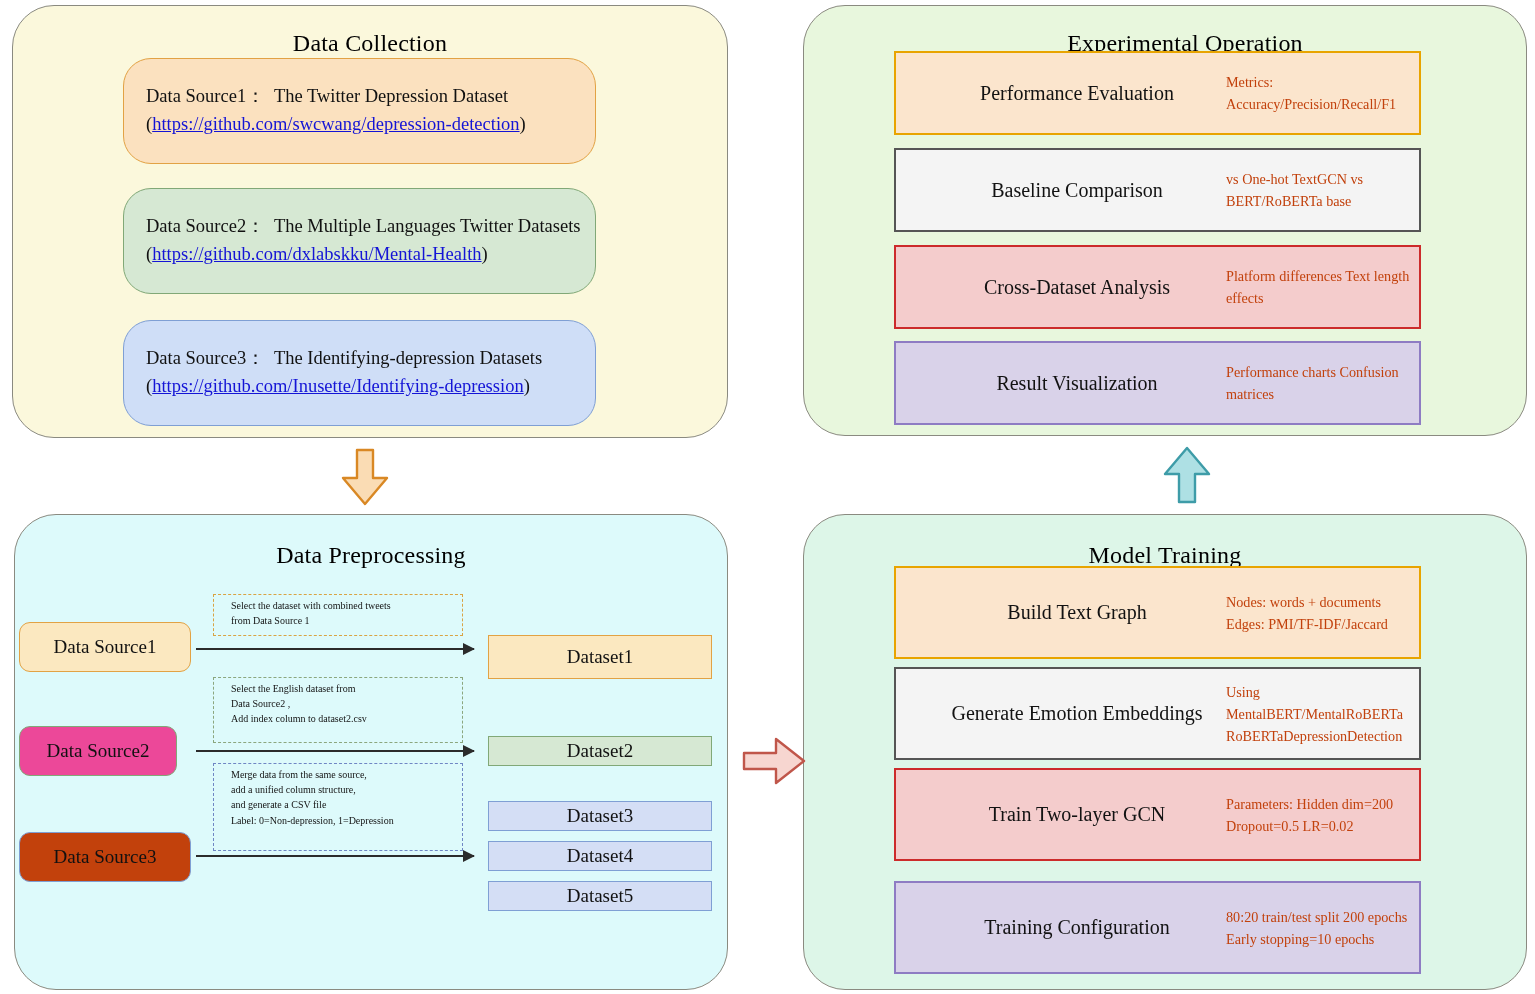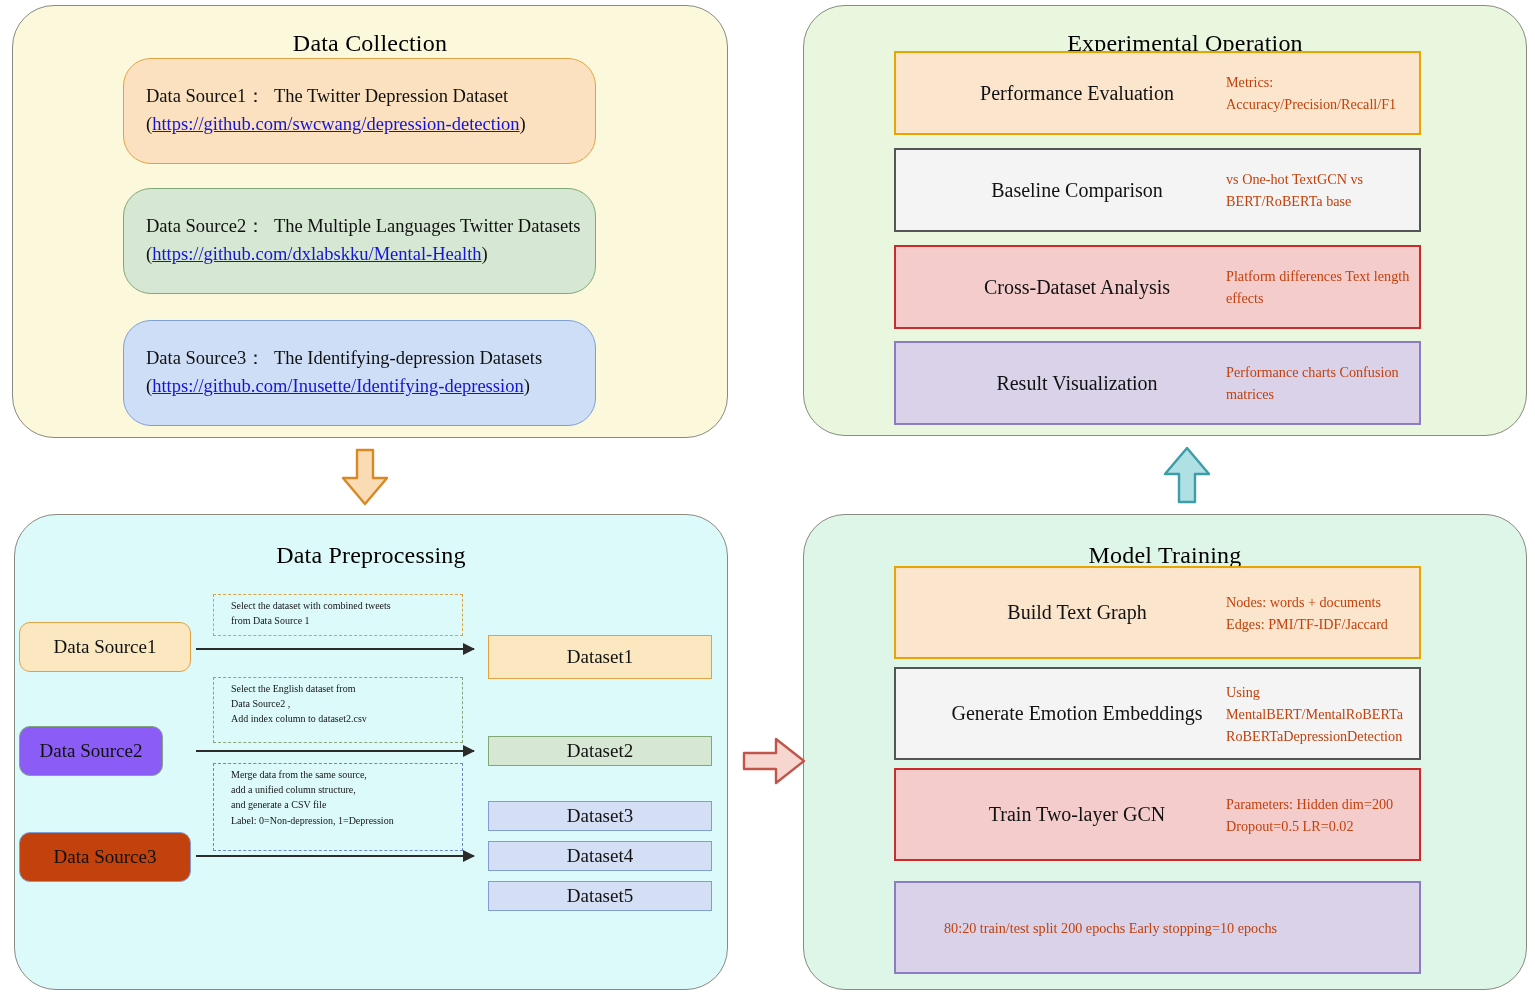--- a/index.html
+++ b/index.html
@@ -107,21 +107,21 @@
     box-sizing: border-box;
     border-radius: 11px;
     display: flex;
     align-items: center;
     justify-content: center;
     font-size: 19px;
     border-width: 1.6px;
     border-style: solid;
   }
   #ds-box-0 { left: 19px; top: 622px; width: 172px; height: 50px; background: #FBE8C0; border-color: #E2A244; }
-  #ds-box-1 { left: 19px; top: 726px; width: 144px; height: 50px; background: #8b5cf6; border-color: #81A877; }
+  #ds-box-1 { left: 19px; top: 726px; width: 158px; height: 50px; background: #ec4899; border-color: #81A877; }
   #ds-box-2 { left: 19px; top: 832px; width: 172px; height: 50px; background: #c2410c; border-color: #7F9FD4; }
 
   .dataset-box {
     position: absolute;
     box-sizing: border-box;
     display: flex;
     align-items: center;
     justify-content: center;
     font-size: 19px;
     border-width: 1.6px;
@@ -270,20 +270,21 @@
 RoBERTaDepressionDetection</div>
 </div>
 <div class="stage-row stage-red" id="mt-row-2">
   <div class="stage-label">Train Two-layer GCN</div>
   <div class="stage-detail">Parameters:
 Hidden dim=200
 Dropout=0.5
 LR=0.02</div>
 </div>
 <div class="stage-row stage-purple" id="mt-row-3">
+  <div class="stage-label">Training Configuration</div>
   <div class="stage-detail">80:20 train/test split
 200 epochs
 Early stopping=10 epochs</div>
 </div>
 
 <div class="block-arrow" id="arrow-down-collection-to-preprocessing">
   <svg viewBox="0 0 58 58" width="58" height="58" aria-hidden="true">
     <polygon points="21,2 37,2 37,30 51,30 29,56 7,30 21,30" fill="#FADCB4" stroke="#D98824" stroke-width="2.4" stroke-linejoin="round"></polygon>
   </svg>
 </div>

